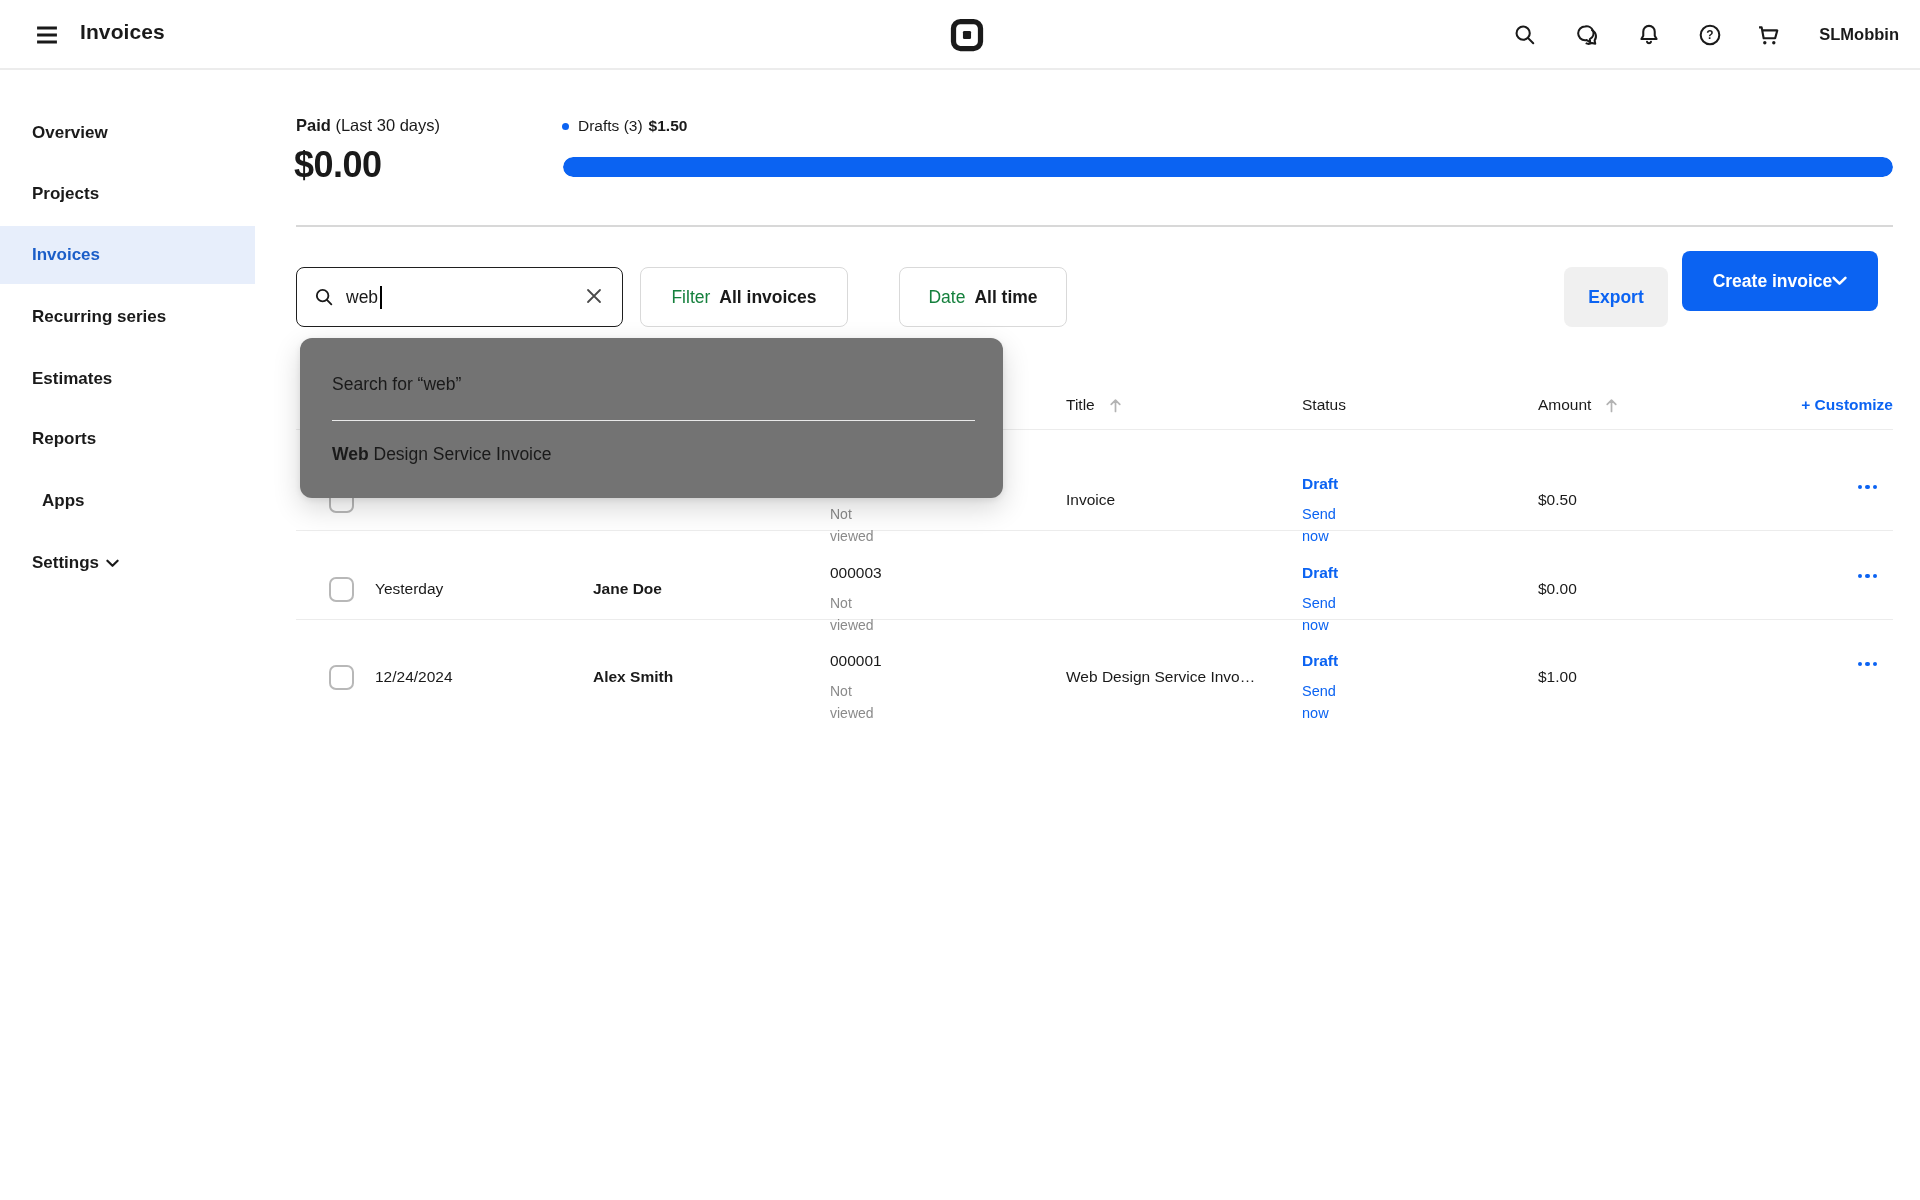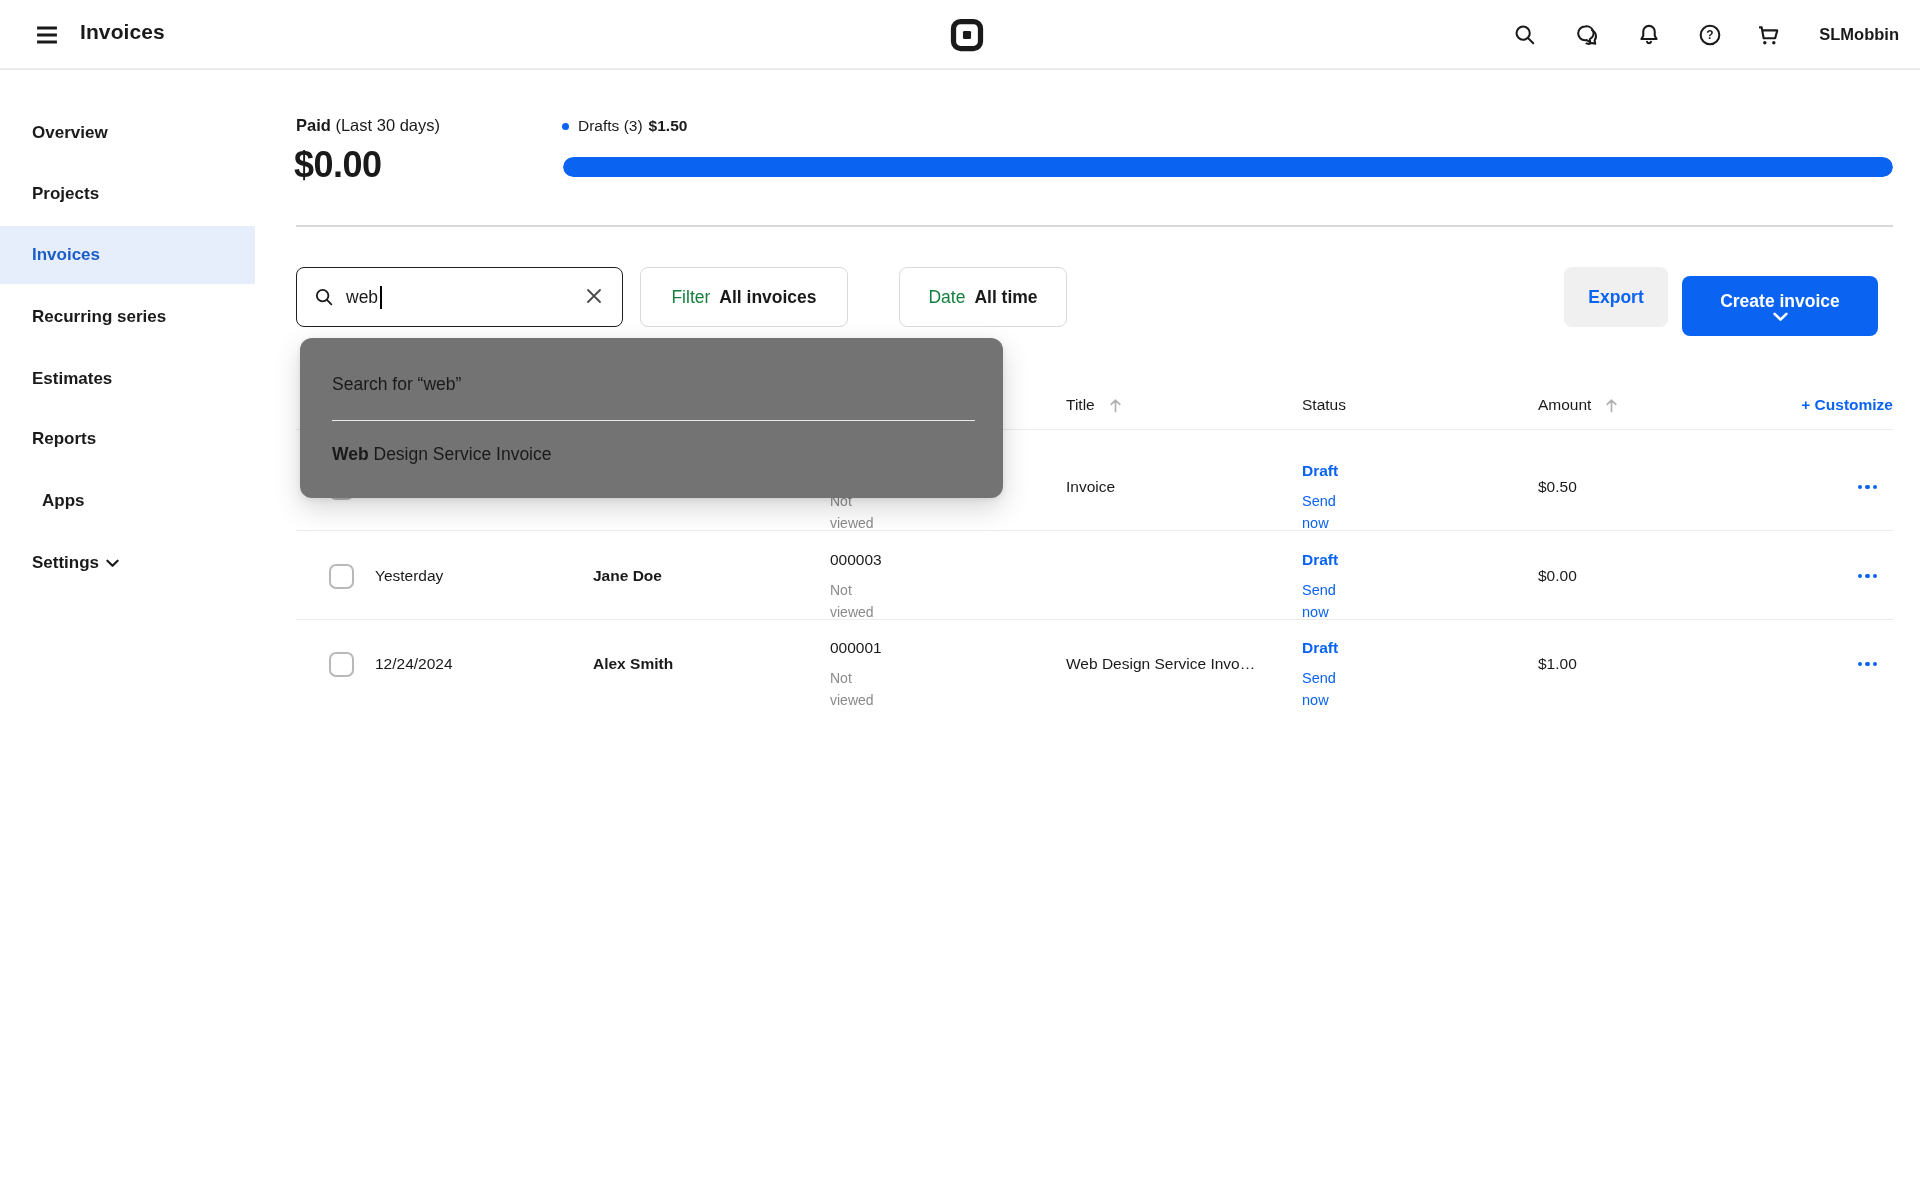--- a/index.html
+++ b/index.html
@@ -53,23 +53,23 @@
   .sb-spacer{flex:1;}
   .clear-btn{border:0;background:none;cursor:pointer;width:24px;height:24px;padding:0;}
   .pill-btn{position:absolute;top:267px;height:60px;border:1px solid #d9d9d9;border-radius:8px;background:#fff;
     display:flex;align-items:center;justify-content:center;gap:9px;font-size:17.5px;cursor:pointer;
     font-family:"Liberation Sans",sans-serif;}
   .filter-btn{left:640px;width:208px;} .date-btn{left:899px;width:168px;}
   .pill-label{color:#15803d;} .pill-value{font-weight:700;color:var(--ink);}
   .export-btn{position:absolute;left:1564px;top:267px;width:104px;height:60px;border:0;border-radius:8px;
     background:#f0f0f0;color:var(--accent);font-size:17.5px;font-weight:700;cursor:pointer;
     font-family:"Liberation Sans",sans-serif;}
-  .create-btn{position:absolute;left:1682px;top:276px;width:196px;height:60px;border:0;border-radius:8px;
+  .create-btn{position:absolute;left:1682px;top:251px;width:196px;height:60px;border:0;border-radius:8px;
     background:var(--accent);color:#fff;font-size:17.5px;font-weight:700;cursor:pointer;
-    display:flex;align-items:center;justify-content:center;gap:0;font-family:"Liberation Sans",sans-serif;flex-direction:column;}
+    display:flex;align-items:center;justify-content:center;gap:0;font-family:"Liberation Sans",sans-serif;}
 
   
   .dropdown{position:absolute;left:300px;top:338px;width:703px;height:160px;background:#737373;border-radius:12px;
     box-shadow:0 10px 28px rgba(0,0,0,.16), 0 2px 6px rgba(0,0,0,.08);z-index:15;}
   .dd-item{position:absolute;left:0;width:100%;height:44px;line-height:44px;padding-left:32px;
     font-size:17.5px;cursor:pointer;white-space:nowrap;}
   .dd-search{top:24px;} .dd-result{top:94px;}
   .dd-divider{position:absolute;left:32px;right:28px;top:82px;height:1px;background:#e9e9e9;}
   .dd-bold{font-weight:700;}
 
@@ -77,21 +77,21 @@
   .thead{position:absolute;left:296px;top:390px;width:1597px;height:30px;font-size:15.5px;font-weight:500;}
   .th{position:absolute;top:0;height:30px;display:flex;align-items:center;gap:14px;cursor:pointer;}
   .th-title{left:770px;} .th-status{left:1006px;} .th-amount{left:1242px;}
   .customize-link{position:absolute;right:0;top:0;height:30px;display:flex;align-items:center;
     color:var(--accent);font-weight:600;cursor:pointer;font-size:15.5px;}
   .thead-divider{position:absolute;left:296px;top:429px;width:1597px;height:1px;background:#ececec;}
 
   .row{position:absolute;left:296px;width:1597px;height:88px;font-size:15.5px;}
   .row-0{top:443px;} .row-1{top:532px;} .row-2{top:620px;}
   .row-0,.row-1{border-bottom:1px solid #ececec;}
-  .cell{position:absolute;top:0;height:88px;display:flex;align-items:center;}
+  .cell{position:absolute;top:13px;height:88px;display:flex;align-items:center;}
   .c-check{left:33px;} .c-date{left:79px;} .c-cust{left:297px;font-weight:700;}
   .c-inv{left:534px;} .c-title{left:770px;} .c-stat{left:1006px;} .c-amt{left:1242px;}
   .checkbox{width:25px;height:25px;border:2px solid #b8b8b8;border-radius:7px;background:#fff;cursor:pointer;}
   .two-line{display:block;}
   .line1{position:absolute;top:17px;line-height:22px;}
   .line2{position:absolute;top:47px;line-height:22px;}
   .muted{color:var(--gray);font-size:14px;}
   .draft{color:var(--accent);font-weight:700;cursor:pointer;}
   .send-now{color:var(--accent);font-size:14.5px;cursor:pointer;}
   .dots-btn{position:absolute;right:16px;top:0;height:88px;display:flex;align-items:center;gap:3px;

